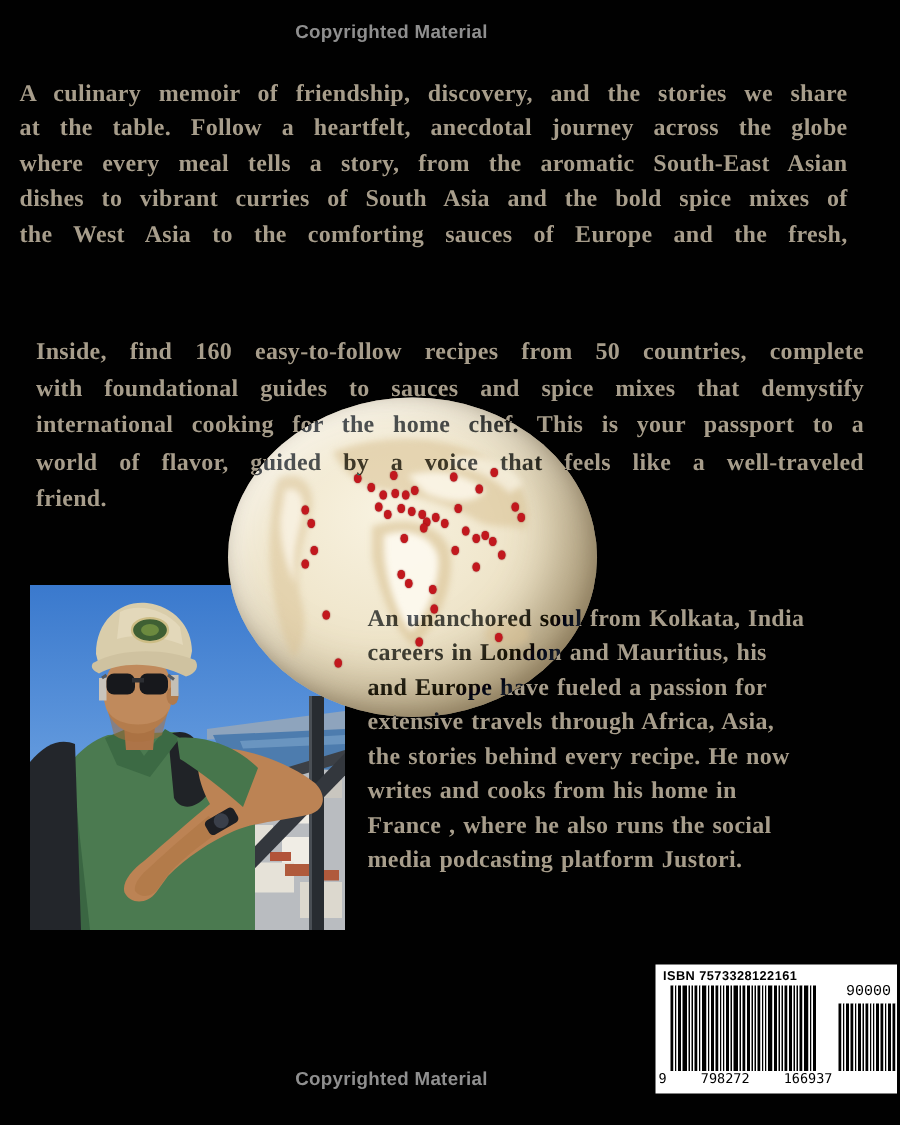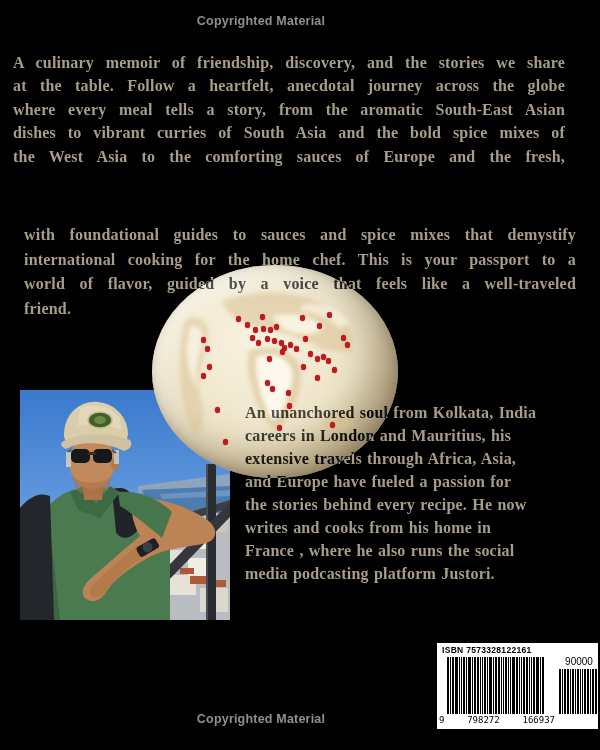--- a/index.html
+++ b/index.html
@@ -41,21 +41,21 @@
   .barcode{position:absolute;left:437px;top:643px;width:161px;height:86px;background:#fff;
         z-index:4;font-family:"DejaVu Sans Mono",monospace;color:#000;}
   .isbn-label{position:absolute;left:5px;top:2px;font-size:8.5px;letter-spacing:.3px;
         font-family:"Liberation Sans",sans-serif;font-weight:700;}
   .bars{position:absolute;display:flex;align-items:stretch;}
   .bars .bar{background:#000;height:100%;}
   .bars .gap{background:#fff;height:100%;}
   .main-bars{left:10px;top:14px;width:102px;height:57px;}
   .supp-bars{left:122px;top:26px;width:40px;height:45px;}
   .price-code{position:absolute;left:120px;top:13px;width:44px;text-align:center;
-        font-size:10px;font-family:Liberation Sans, sans-serif;}
+        font-size:10px;font-family:Liberation Mono, monospace;}
   .digits{position:absolute;left:2px;top:72px;width:116px;display:flex;
         justify-content:space-between;font-size:9px;}
 </style>
 </head>
 <body>
 
 <div class="page">
 
   <div class="watermark wm-top">Copyrighted Material</div>
 
@@ -196,31 +196,32 @@
 
   <div class="textblock synopsis">
     <div class="ln">A culinary memoir of friendship, discovery, and the stories we share</div>
     <div class="ln">at the table. Follow a heartfelt, anecdotal journey across the globe</div>
     <div class="ln">where every meal tells a story, from the aromatic South-East Asian</div>
     <div class="ln">dishes to vibrant curries of South Asia and the bold spice mixes of</div>
     <div class="ln">the West Asia to the comforting sauces of Europe and the fresh,</div>
   </div>
 
   <div class="textblock details">
+    <div class="ln">Inside, find 160 easy-to-follow recipes from 50 countries, complete</div>
     <div class="ln">with foundational guides to sauces and spice mixes that demystify</div>
     <div class="ln">international cooking for the home chef. This is your passport to a</div>
     <div class="ln">world of flavor, guided by a voice that feels like a well-traveled</div>
     <div class="ln last">friend.</div>
   </div>
 
   <div class="textblock bio">
     <div class="ln">An unanchored soul from Kolkata, India</div>
     <div class="ln">careers in London and Mauritius, his</div>
+    <div class="ln">and Europe have fueled a passion for</div>
     <div class="ln">extensive travels through Africa, Asia,</div>
-    <div class="ln">and Europe have fueled a passion for</div>
     <div class="ln">the stories behind every recipe. He now</div>
     <div class="ln">writes and cooks from his home in</div>
     <div class="ln">France , where he also runs the social</div>
     <div class="ln">media podcasting platform Justori.</div>
   </div>
 
   <div class="barcode">
     <div class="isbn-label">ISBN 7573328122161</div>
     <div class="bars main-bars">
         <div class="bar" style="width: 2px;"></div>

